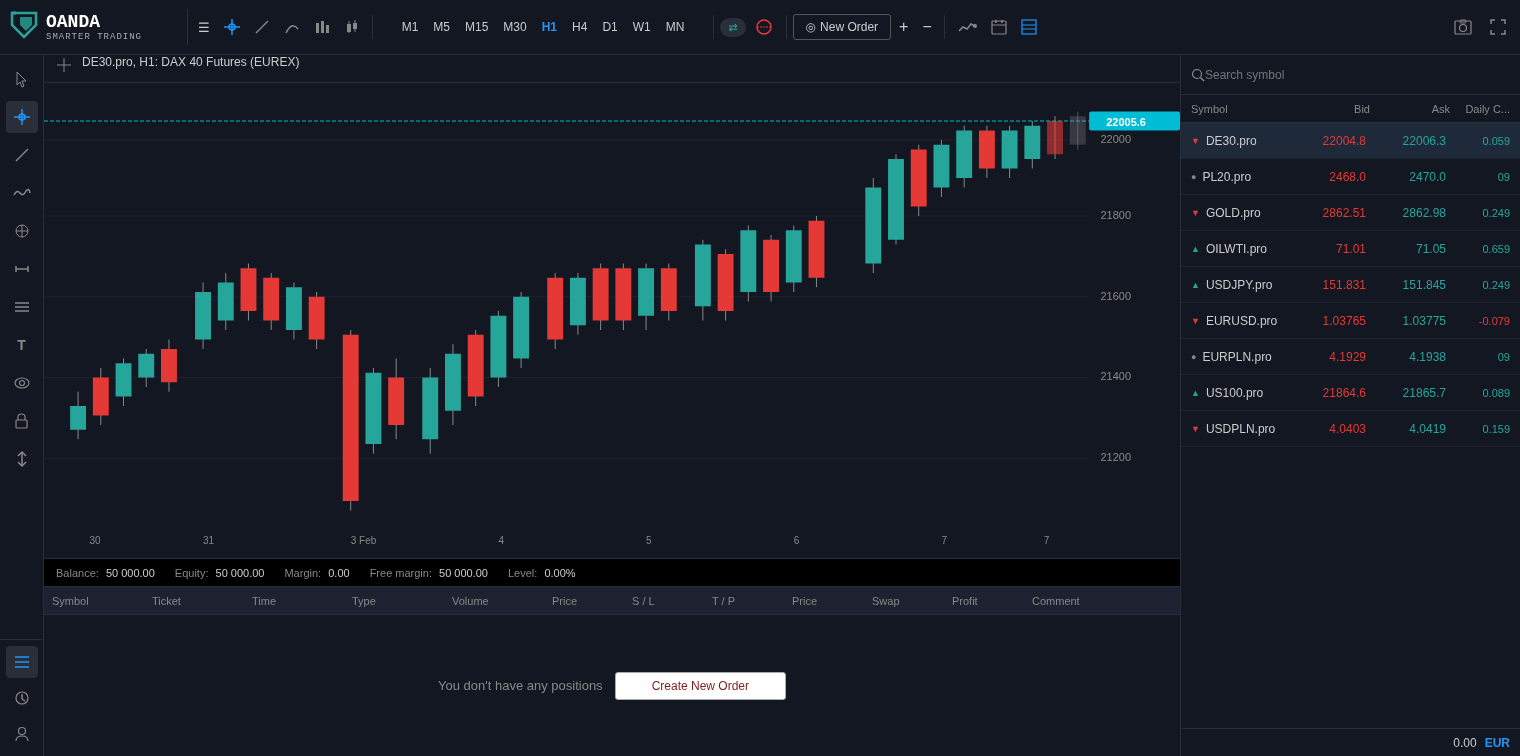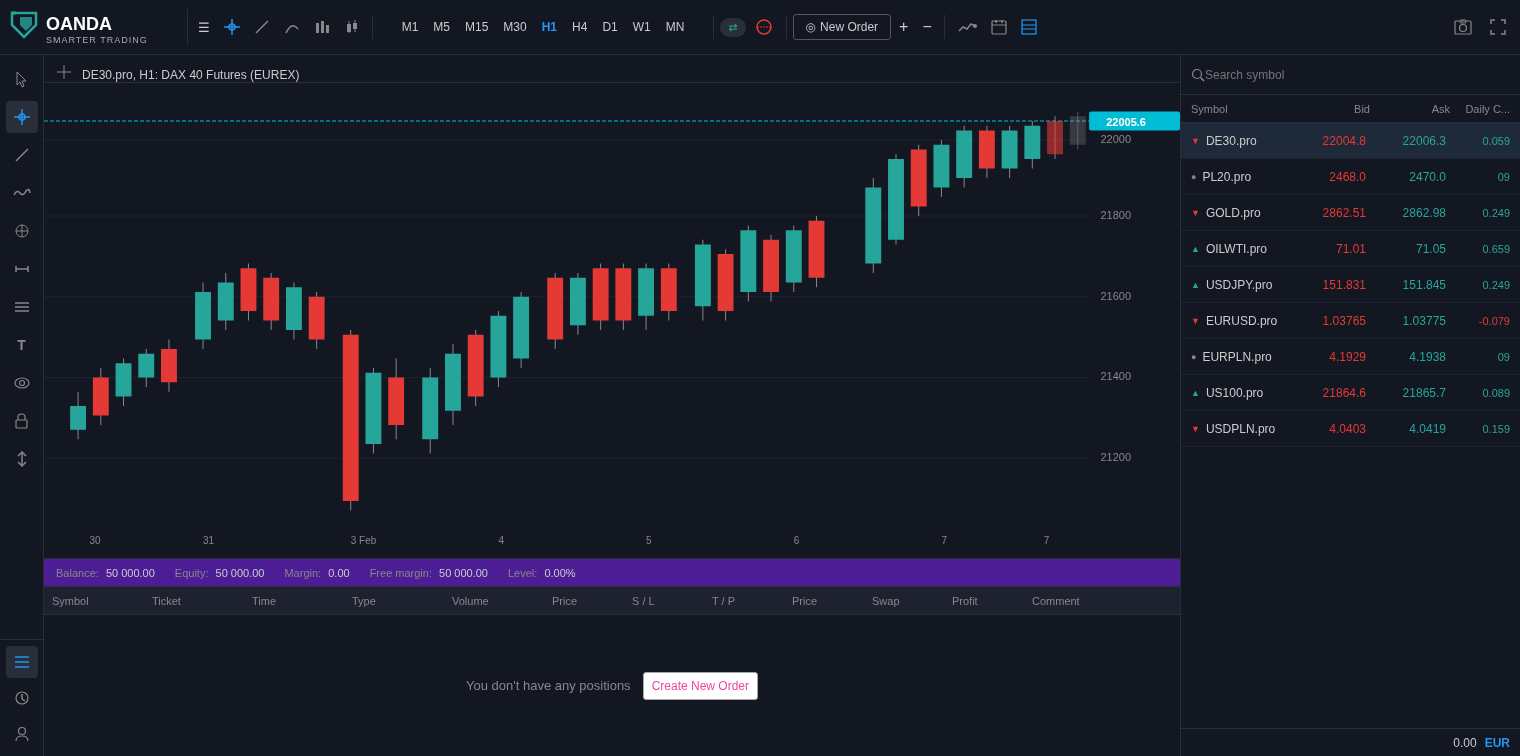--- a/index.html
+++ b/index.html
@@ -10,25 +10,26 @@
       display: flex;
       align-items: center;
       height: 55px;
       background: #131722;
       border-bottom: 1px solid #2a2e39;
       padding: 0 8px;
       gap: 4px;
     }
     #logo-area {
       display: flex;
-      align-items: flex-end;
+      align-items: center;
       gap: 6px;
       min-width: 180px;
       padding-right: 12px;
       border-right: 1px solid #2a2e39;
+      font-family: Liberation Mono, monospace;
     }
     #logo-icon {
       width: 32px;
       height: 36px;
     }
     #logo-text-area {
       display: flex;
       flex-direction: column;
     }
     #logo-name {
@@ -128,21 +129,21 @@
       border-radius: 4px;
       cursor: pointer;
       color: #888;
       font-size: 14px;
     }
     .sidebar-icon.active { background: #2a2e39; color: #2196f3; }
 
     #chart-title-bar {
       height: 28px;
       display: flex;
-      align-items: flex-end;
+      align-items: flex-start;
       padding: 0 10px;
       background: #131722;
       border-bottom: 1px solid #2a2e39;
       gap: 8px;
       font-size: 12px;
     }
     #chart-title {
       color: #ccc;
       font-size: 12px;
     }
@@ -190,36 +191,36 @@
       justify-content: center;
       gap: 12px;
     }
     #no-positions-text {
       color: #888;
       font-size: 13px;
     }
     #create-order-btn {
       background: #fff;
       border: 1px solid #aaa;
-      color: #ec4899;
+      color: #7f1d1d;
       cursor: pointer;
-      padding: 6px 8px;
+      padding: 6px 36px;
       border-radius: 3px;
       font-size: 12px;
     }
 
     #balance-bar {
       height: 28px;
       display: flex;
       align-items: center;
       border-top: 1px solid #2a2e39;
       padding: 0 12px;
       gap: 20px;
       font-size: 11px;
-      background: #4c1d95;
+      background: #000000;
     }
 
     
     #right-panel {
       width: 340px;
       background: #131722;
       border-left: 1px solid #2a2e39;
       display: flex;
       flex-direction: column;
     }

